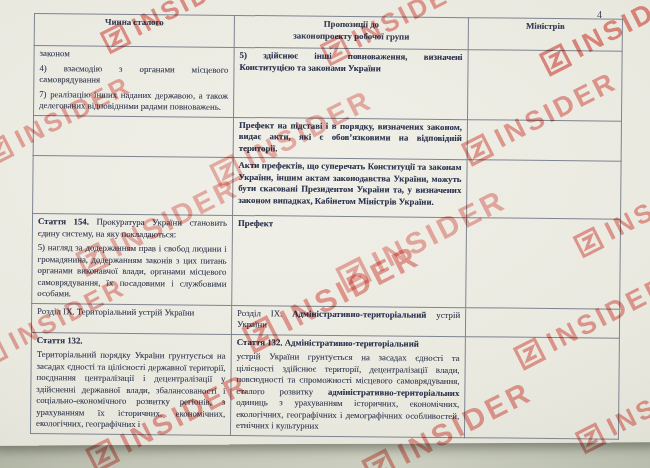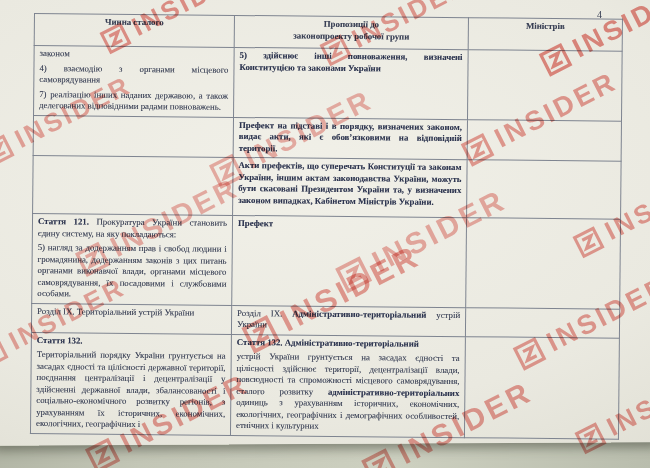--- a/index.html
+++ b/index.html
@@ -65,21 +65,21 @@
         </tr>
         <tr class="r2">
           <td></td>
           <td>
             <p><span class="b">Акти префектів, що суперечать Конституції та законам України, іншим актам законодавства України, можуть бути скасовані Президентом України та, у визначених законом випадках, Кабінетом Міністрів України.</span></p>
           </td>
           <td></td>
         </tr>
         <tr class="r3">
           <td>
-            <p><span class="b">Стаття 121.</span><span> Прокуратура України становить єдину систему, на яку покладаються:</span></p>
+            <p><span class="b">Стаття 154.</span><span> Прокуратура України становить єдину систему, на яку покладаються:</span></p>
             <p><span>5) нагляд за додержанням прав і свобод людини і громадянина, додержанням законів з цих питань органами виконавчої влади, органами місцевого самоврядування, їх посадовими і службовими особами.</span></p>
           </td>
           <td>
             <p><span class="b">Префект</span></p>
           </td>
           <td></td>
         </tr>
         <tr class="r4">
           <td>
             <p><span>Розділ IX. Територіальний устрій України</span></p>

